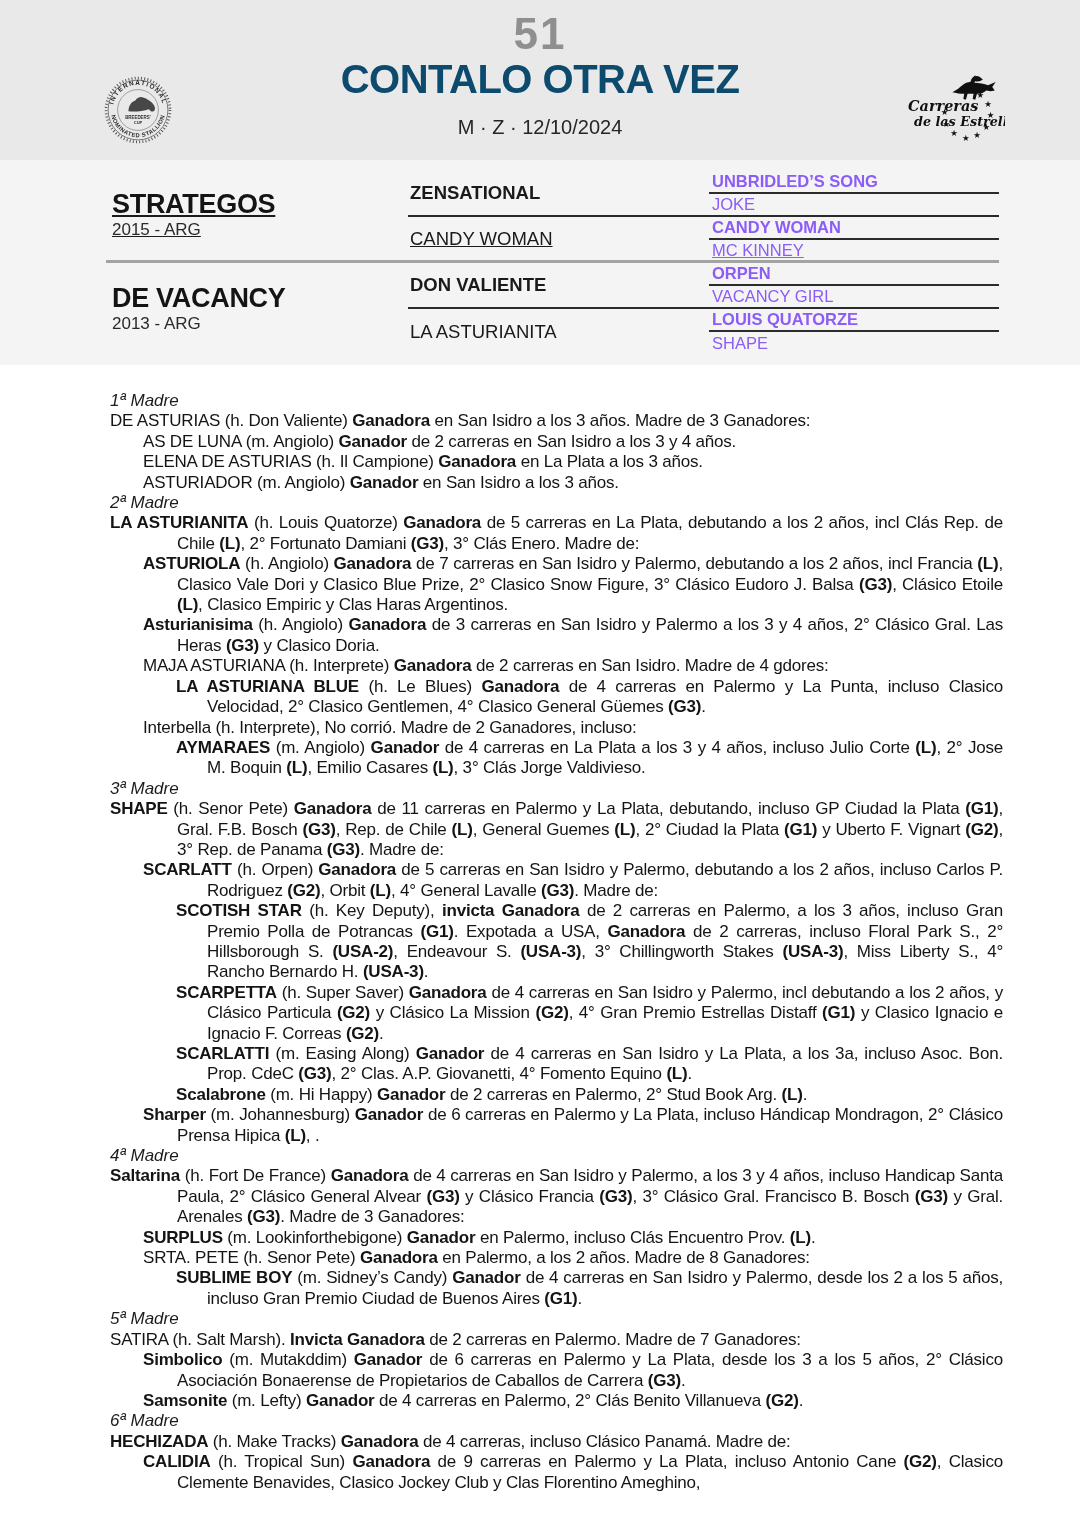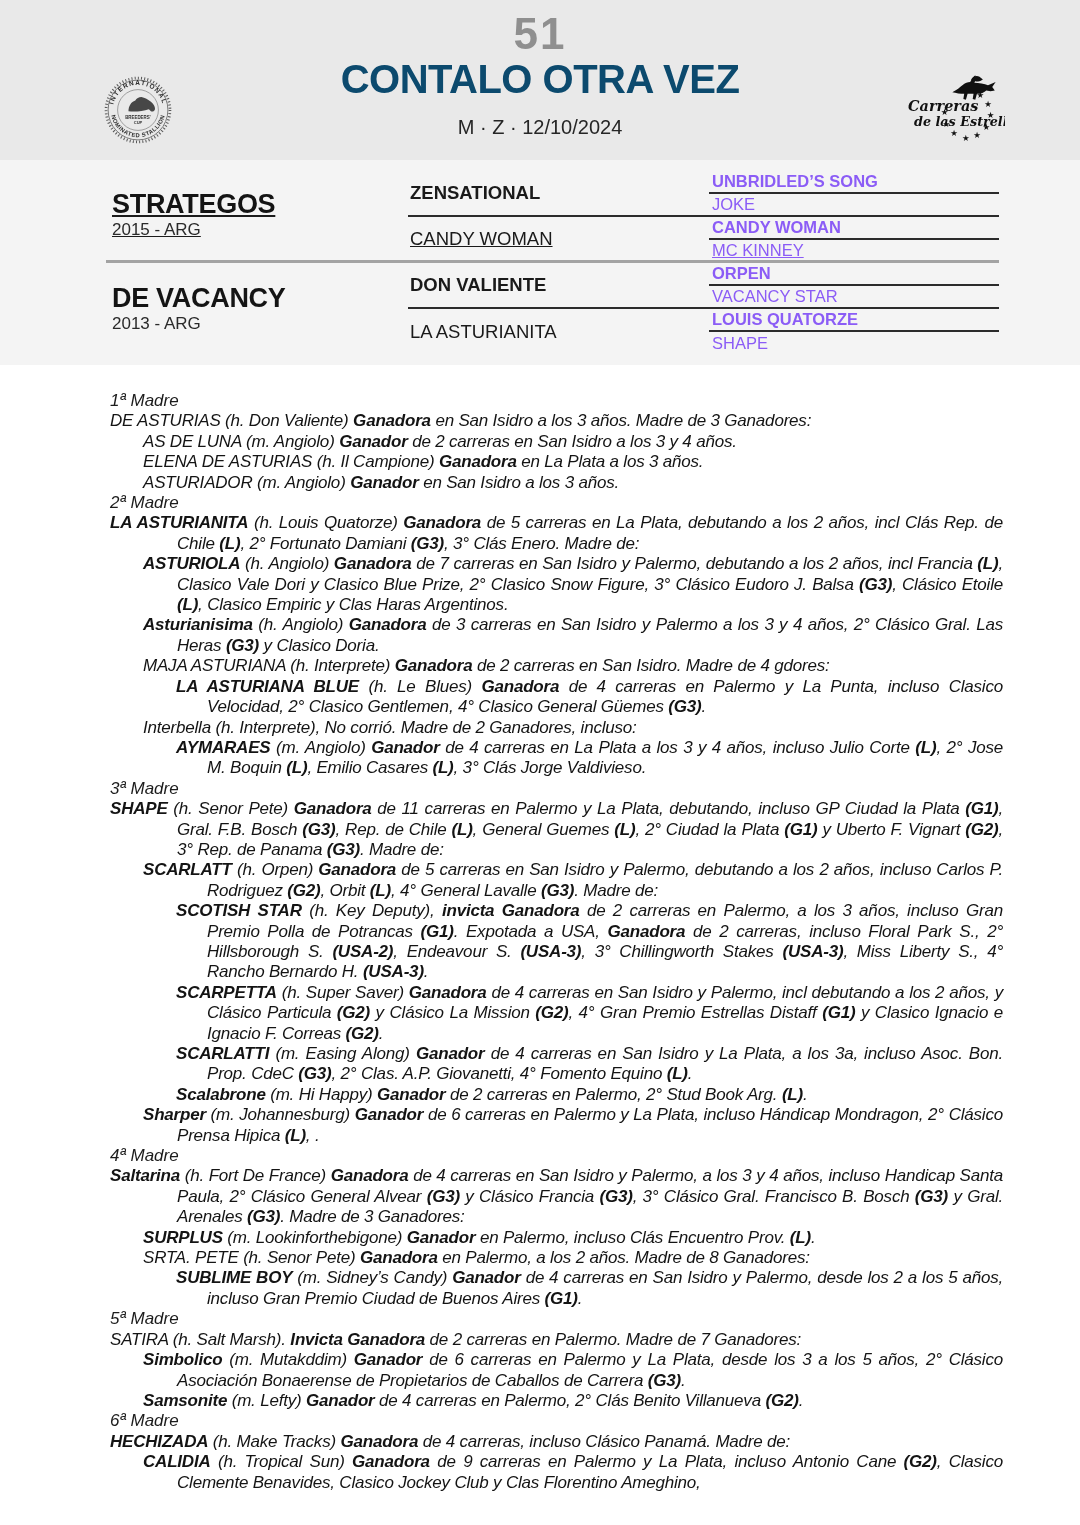--- a/index.html
+++ b/index.html
@@ -31,21 +31,20 @@
   .c1-years{font-size:17px;font-weight:400;color:#2a2a2a;line-height:22px;}
   .c2{font-size:18.5px;padding-left:2px;box-sizing:border-box;color:#1a1a1a;}
   .c3{font-size:16.5px;padding-left:3px;box-sizing:border-box;color:#8b5cf6;}
   .strong{font-weight:700;}
   
   .body-text{padding:26px 77px 0 110px;}
   .madre-head{font-style:italic;font-size:17px;line-height:20.4px;color:#1c1c1c;}
   .para{
     text-align:justify;font-size:17px;line-height:20.4px;letter-spacing:-0.2px;
     color:#141414;
-    font-style:italic;
   }
   .para .b{font-weight:700;}
   
   .stamp-arc{font-family:"Liberation Sans",sans-serif;font-size:9.5px;font-weight:700;letter-spacing:1.8px;fill:#2e2e2e;}
   .stamp-arc-b{font-family:"Liberation Sans",sans-serif;font-size:8.5px;font-weight:700;letter-spacing:0.8px;fill:#2e2e2e;}
   .stamp-bc{font-family:"Liberation Sans",sans-serif;font-weight:700;fill:#2e2e2e;}
   .script1{font-family:"DejaVu Serif","Liberation Serif",serif;font-style:italic;font-weight:700;font-size:17px;fill:#101010;}
   .script2{font-family:"DejaVu Serif","Liberation Serif",serif;font-style:italic;font-weight:700;font-size:15px;fill:#101010;}
   .star{font-family:"DejaVu Sans",sans-serif;font-size:10px;fill:#101010;}
 </style>
@@ -110,21 +109,21 @@
     <div class="cell c2 strong bb" style="grid-column:2;grid-row:1/3">ZENSATIONAL</div>
     <div class="cell c2 bb-main" style="grid-column:2;grid-row:3/5">CANDY WOMAN</div>
     <div class="cell c2 strong bb" style="grid-column:2;grid-row:5/7">DON VALIENTE</div>
     <div class="cell c2" style="grid-column:2;grid-row:7/9">LA ASTURIANITA</div>
 
     <div class="cell c3 strong bb" style="grid-column:3;grid-row:1">UNBRIDLED’S SONG</div>
     <div class="cell c3 bb" style="grid-column:3;grid-row:2">JOKE</div>
     <div class="cell c3 strong bb" style="grid-column:3;grid-row:3">CANDY WOMAN</div>
     <div class="cell c3 bb-main" style="grid-column:3;grid-row:4">MC KINNEY</div>
     <div class="cell c3 strong bb" style="grid-column:3;grid-row:5">ORPEN</div>
-    <div class="cell c3 bb" style="grid-column:3;grid-row:6">VACANCY STAR</div>
+    <div class="cell c3 bb" style="grid-column:3;grid-row:6">VACANCY GIRL</div>
     <div class="cell c3 strong bb" style="grid-column:3;grid-row:7">LOUIS QUATORZE</div>
     <div class="cell c3" style="grid-column:3;grid-row:8">SHAPE</div>
   </div>
 </div>
 
 <div class="body-text">
     <div class="madre-head">1ª Madre</div>
     <div class="para" style="padding-left: 33px; text-indent: -33px;"><span>DE ASTURIAS (h. Don Valiente) </span><span class="b">Ganadora</span><span> en San Isidro a los 3 años. Madre de 3 Ganadores:</span></div>
     <div class="para" style="padding-left: 67px; text-indent: -34px;"><span>AS DE LUNA (m. Angiolo) </span><span class="b">Ganador</span><span> de 2 carreras en San Isidro a los 3 y 4 años.</span></div>
     <div class="para" style="padding-left: 67px; text-indent: -34px;"><span>ELENA DE ASTURIAS (h. Il Campione) </span><span class="b">Ganadora</span><span> en La Plata a los 3 años.</span></div>

